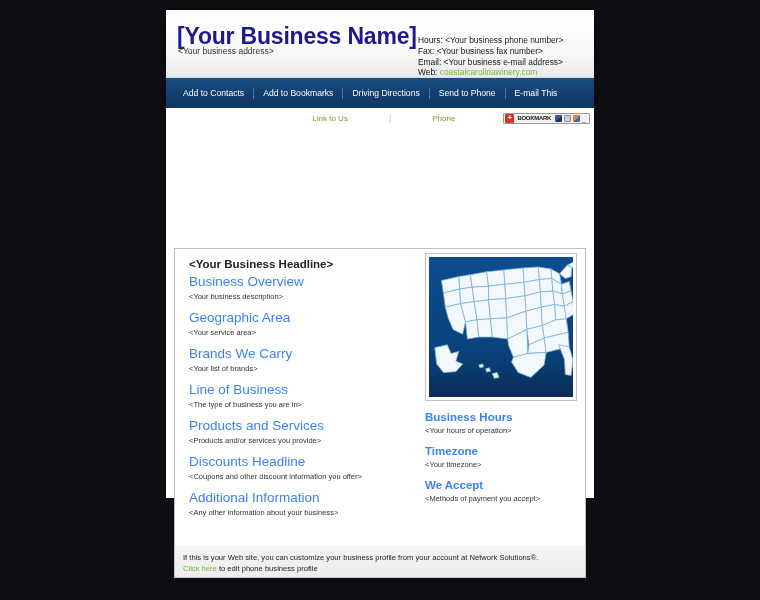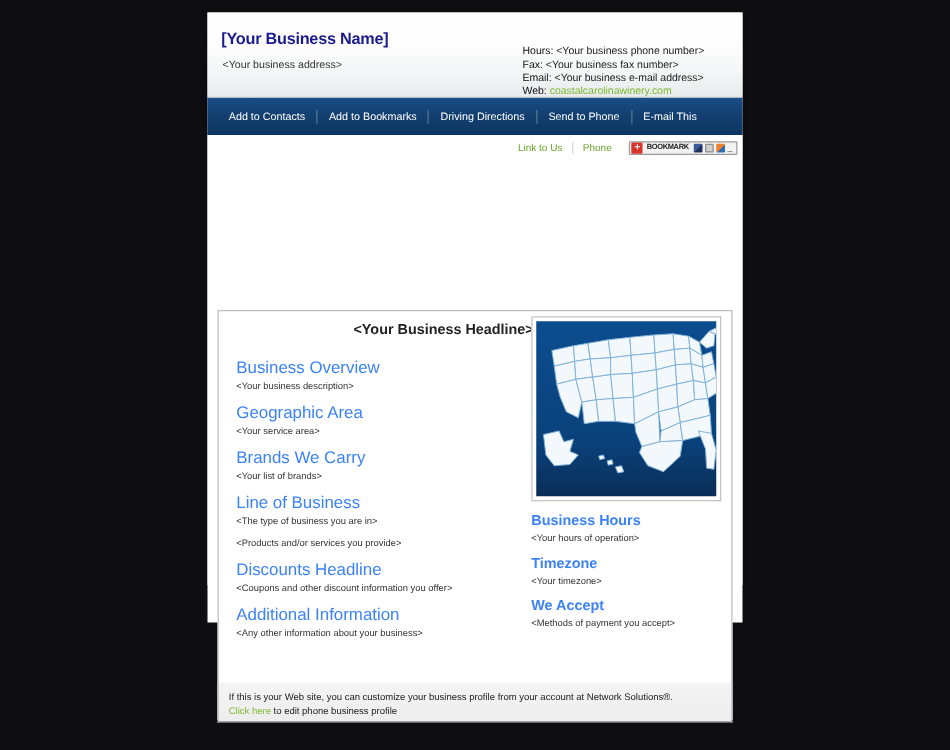--- a/index.html
+++ b/index.html
@@ -21,21 +21,21 @@
 
   
   .header{
     position:relative;
     height:68px;
     background:linear-gradient(to bottom,#ffffff 0%,#fdfdfd 40%,#f3f4f5 75%,#e9eaec 100%);
     border-bottom:1px solid #d9dadc;
   }
   .biz-name{
     position:absolute; left:11px; top:13px;
-    font-size:13px; font-weight:bold; color:#1b1b8f;
+    font-size:23px; font-weight:bold; color:#1b1b8f;
     letter-spacing:-.2px; white-space:nowrap;
   }
   .biz-addr{
     position:absolute; left:12px; top:36px;
     font-size:8.5px; color:#333; white-space:nowrap;
   }
   .contact-block{
     position:absolute; left:252px; top:25px;
     font-size:8.4px; color:#1a1a1a; line-height:10.8px;
   }
@@ -58,20 +58,21 @@
   }
   .navbar a:last-child{ border-right:none; }
 
   
   .toolbar{
     height:20px;
     background:#ffffff;
     display:flex; align-items:center; justify-content:flex-end;
     padding-right:4px;
     font-size:8px;
+    gap:34px;
   }
   .toolbar a{ color:#6aa32a; text-decoration:none; padding:0 7px; white-space:nowrap; }
   .tb-sep{ color:#c9c9c9; font-size:9px; }
   .bookmark-widget{
     display:flex; align-items:center; gap:1px;
     margin-left:7px;
     height:11px;
     padding:0 1px;
     background:#f2f2f2;
     border:1px solid #9a9a9a;
@@ -104,21 +105,21 @@
 
   .col-left{
     position:absolute; left:14px; top:9px; width:238px;
   }
   .col-right{
     position:absolute; left:250px; top:4px; width:156px;
   }
 
   .headline{
     font-size:11.5px; font-weight:bold; color:#222;
-    margin-bottom:16px; white-space:nowrap;text-align:right;
+    margin-bottom:4px; white-space:nowrap;
   }
   .sec{ margin-bottom:9px; }
   .sec h2{
     font-size:13.5px; font-weight:normal; color:#3b82f6;
     line-height:16px; margin-bottom:2px; white-space:nowrap;
   }
   .sec .ph{ font-size:7.5px; color:#333; white-space:nowrap; }
 
   .col-right .sec h2{ font-size:11.5px; font-weight:bold; line-height:14px; }
   .col-right .sec{ margin-bottom:9px; }
@@ -228,20 +229,21 @@
             <h2>Brands We Carry</h2>
             <div class="ph">&lt;Your list of brands&gt;</div>
           </div>
 
           <div class="sec">
             <h2>Line of Business</h2>
             <div class="ph">&lt;The type of business you are in&gt;</div>
           </div>
 
           <div class="sec">
+            <h2>Products and Services</h2>
             <div class="ph">&lt;Products and/or services you provide&gt;</div>
           </div>
 
           <div class="sec">
             <h2>Discounts Headline</h2>
             <div class="ph">&lt;Coupons and other discount information you offer&gt;</div>
           </div>
 
           <div class="sec">
             <h2>Additional Information</h2>

